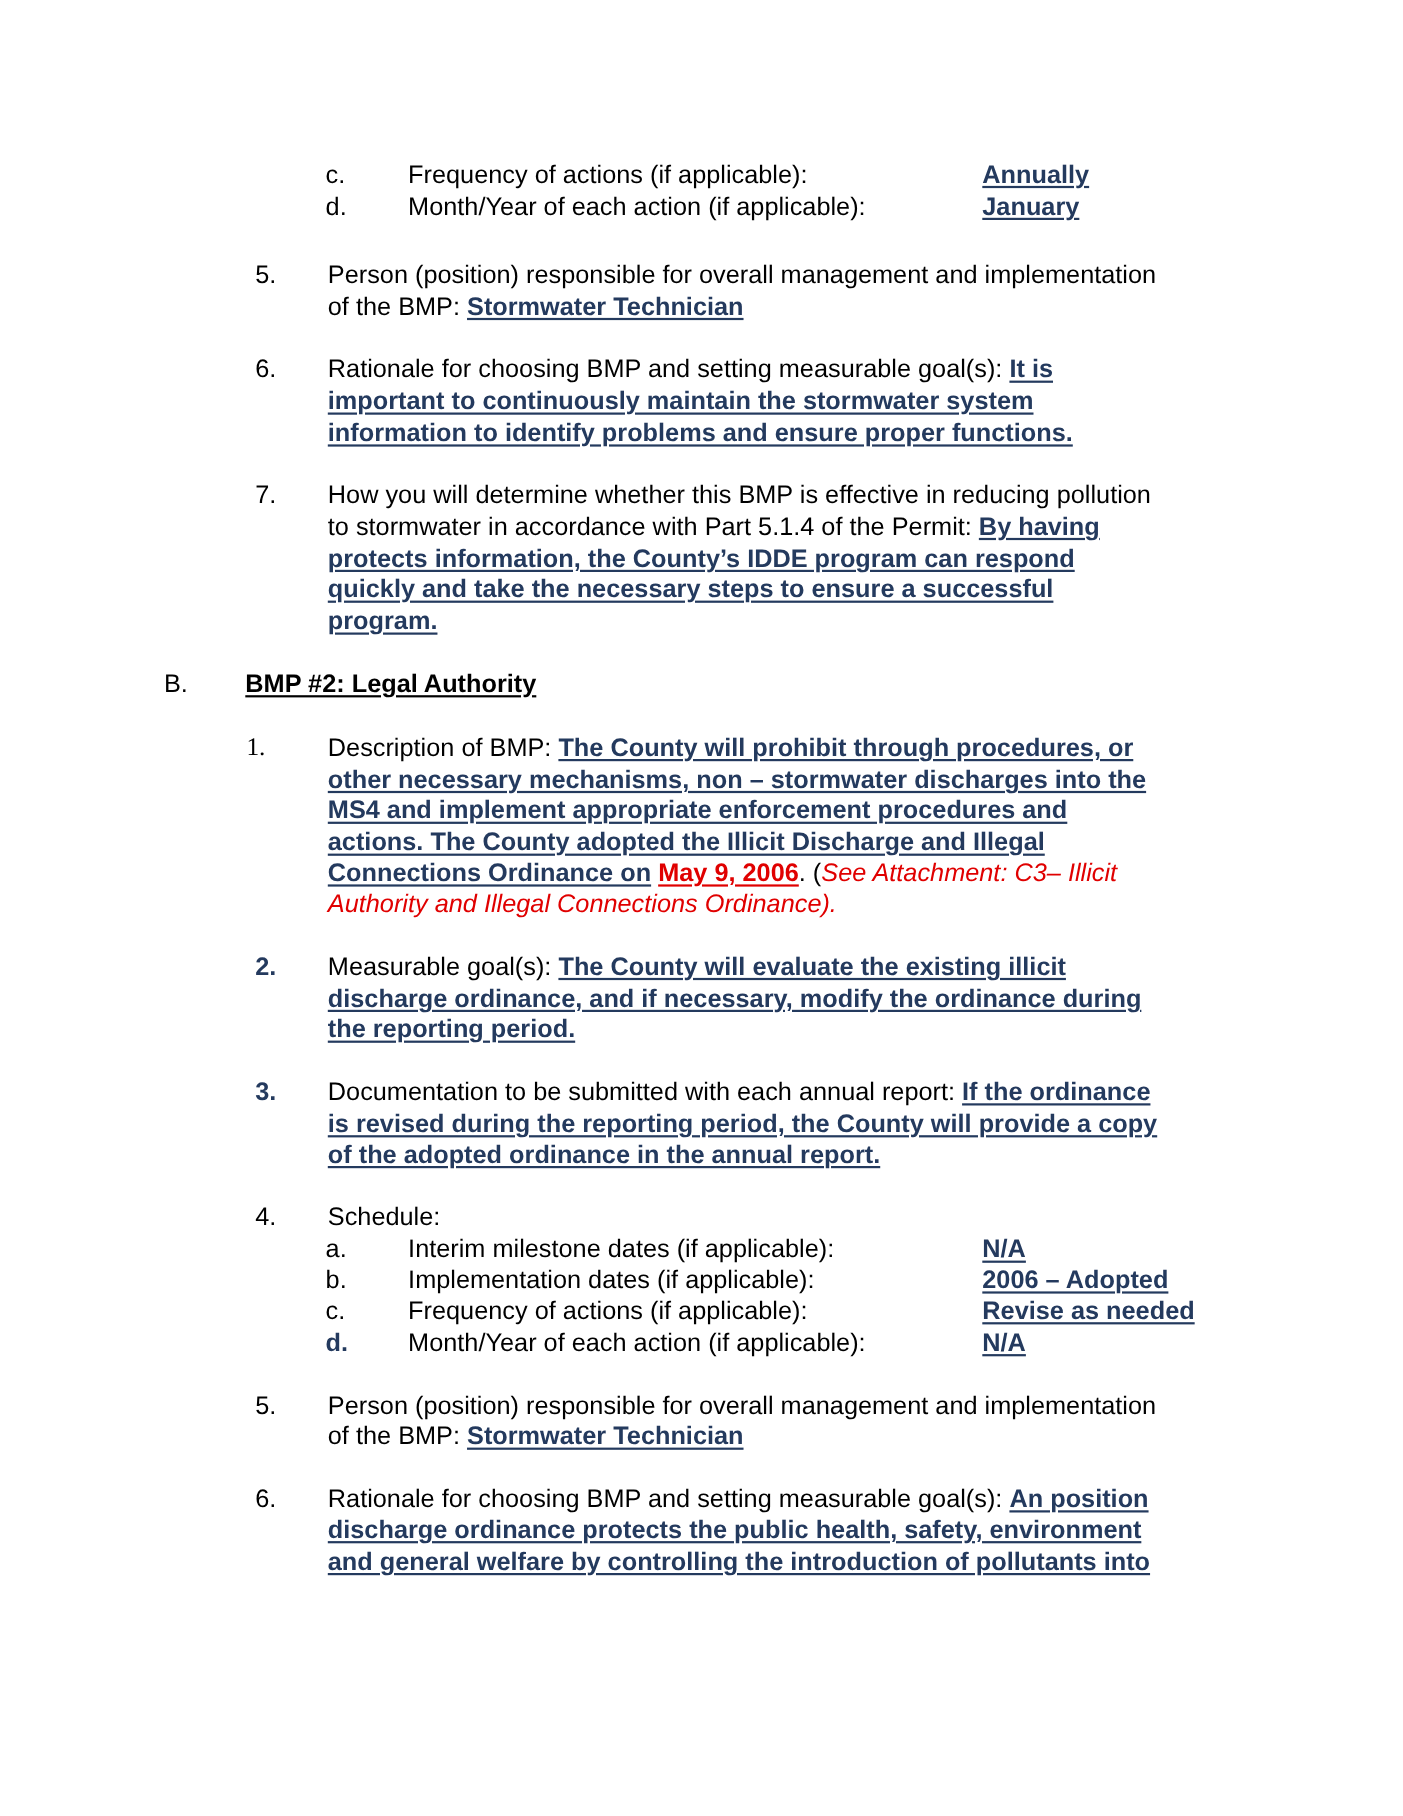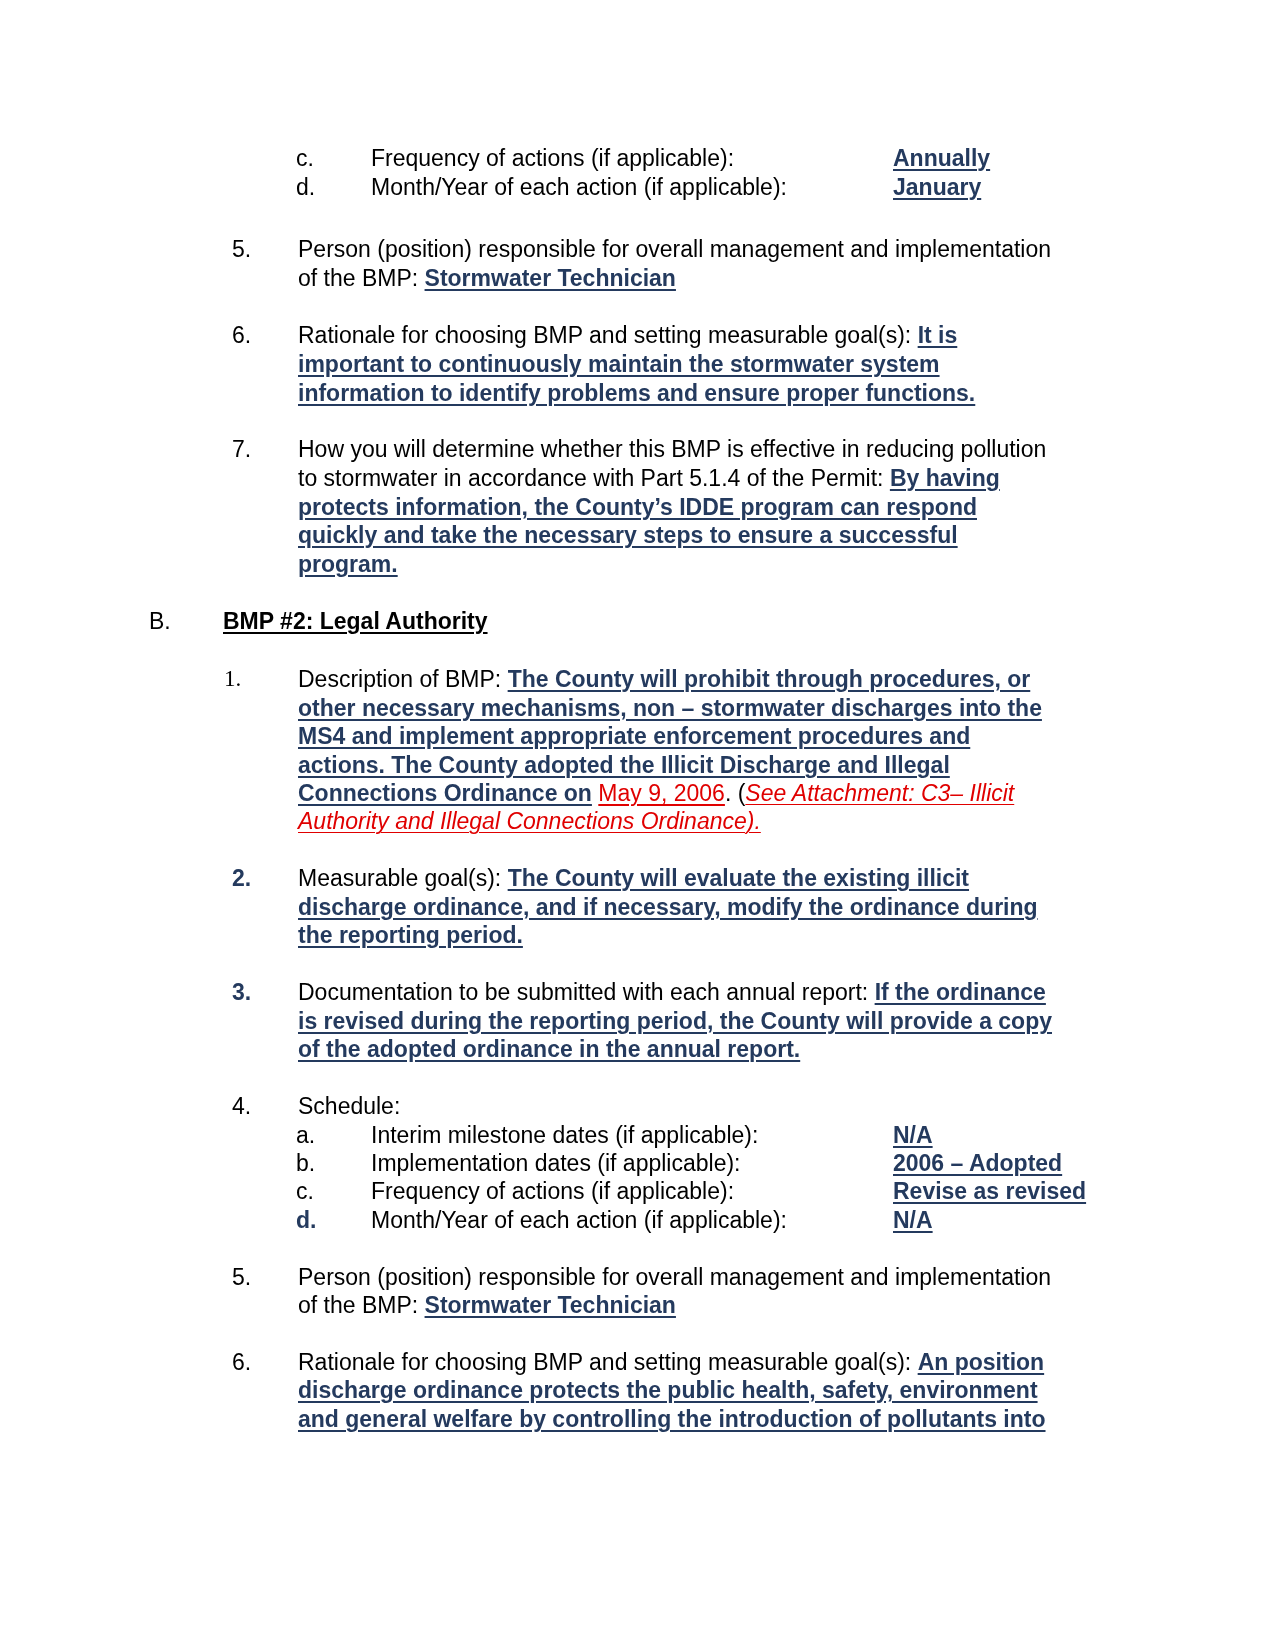--- a/index.html
+++ b/index.html
@@ -1,22 +1,22 @@
 <!DOCTYPE html>
 <html><head>
 <meta charset="utf-8">
 <style>
   html, body { margin: 0; padding: 0; background: #ffffff; }
   body { width: 1275px; height: 1651px; position: relative; overflow: hidden;
          font-family: "Liberation Sans", sans-serif; color: #000; font-size: 23px; }
   .line { position: absolute; white-space: nowrap; line-height: 28px; }
   .num { position: absolute; line-height: 28px; }
   .ans { color: #243a5e; font-weight: bold; text-decoration: underline; text-decoration-thickness: 2px; text-underline-offset: 3px; }
-  .red { color: #e00000; font-weight: normal; text-decoration: underline; text-decoration-thickness: 2px; text-underline-offset: 3px; }
-  .redi { color: #e00000; font-style: italic; text-decoration: underline; text-decoration-thickness: 1px; text-underline-offset: 3px; }
+  .red { color: #e00000; font-weight: bold; text-decoration: underline; text-decoration-thickness: 2px; text-underline-offset: 3px; }
+  .redi { color: #e00000; font-style: italic; text-decoration-thickness: 1px; text-underline-offset: 3px; }
   .bold-blue { color: #243a5e; font-weight: bold; }
   .heading { font-weight: bold; text-decoration: underline; text-underline-offset: 3px; }
   .serif { font-family: "Liberation Serif", serif; }
 </style>
 </head>
 <body>
 
 <div class="num" style="left:296px;top:144px">c.</div>
 <div class="line" style="left:371px;top:144px">Frequency of actions (if applicable):</div>
 <div class="line ans" style="left:893px;top:144px">Annually</div>
@@ -82,21 +82,21 @@
 <div class="num" style="left:296px;top:1121px">a.</div>
 <div class="line" style="left:371px;top:1121px">Interim milestone dates (if applicable):</div>
 <div class="line ans" style="left:893px;top:1121px">N/A</div>
 
 <div class="num" style="left:296px;top:1149px">b.</div>
 <div class="line" style="left:371px;top:1149px">Implementation dates (if applicable):</div>
 <div class="line ans" style="left:893px;top:1149px">2006 – Adopted</div>
 
 <div class="num" style="left:296px;top:1177px">c.</div>
 <div class="line" style="left:371px;top:1177px">Frequency of actions (if applicable):</div>
-<div class="line ans" style="left:893px;top:1177px">Revise as revised</div>
+<div class="line ans" style="left:893px;top:1177px">Revise as needed</div>
 
 <div class="num bold-blue" style="left:296px;top:1206px">d.</div>
 <div class="line" style="left:371px;top:1206px">Month/Year of each action (if applicable):</div>
 <div class="line ans" style="left:893px;top:1206px">N/A</div>
 
 <div class="num" style="left:232px;top:1263px">5.</div>
 <div class="line" style="left:298px;top:1263px">Person (position) responsible for overall management and implementation</div>
 <div class="line" style="left:298px;top:1291px">
   <span>of the BMP: </span><span class="ans">Stormwater Technician</span>
 </div>

